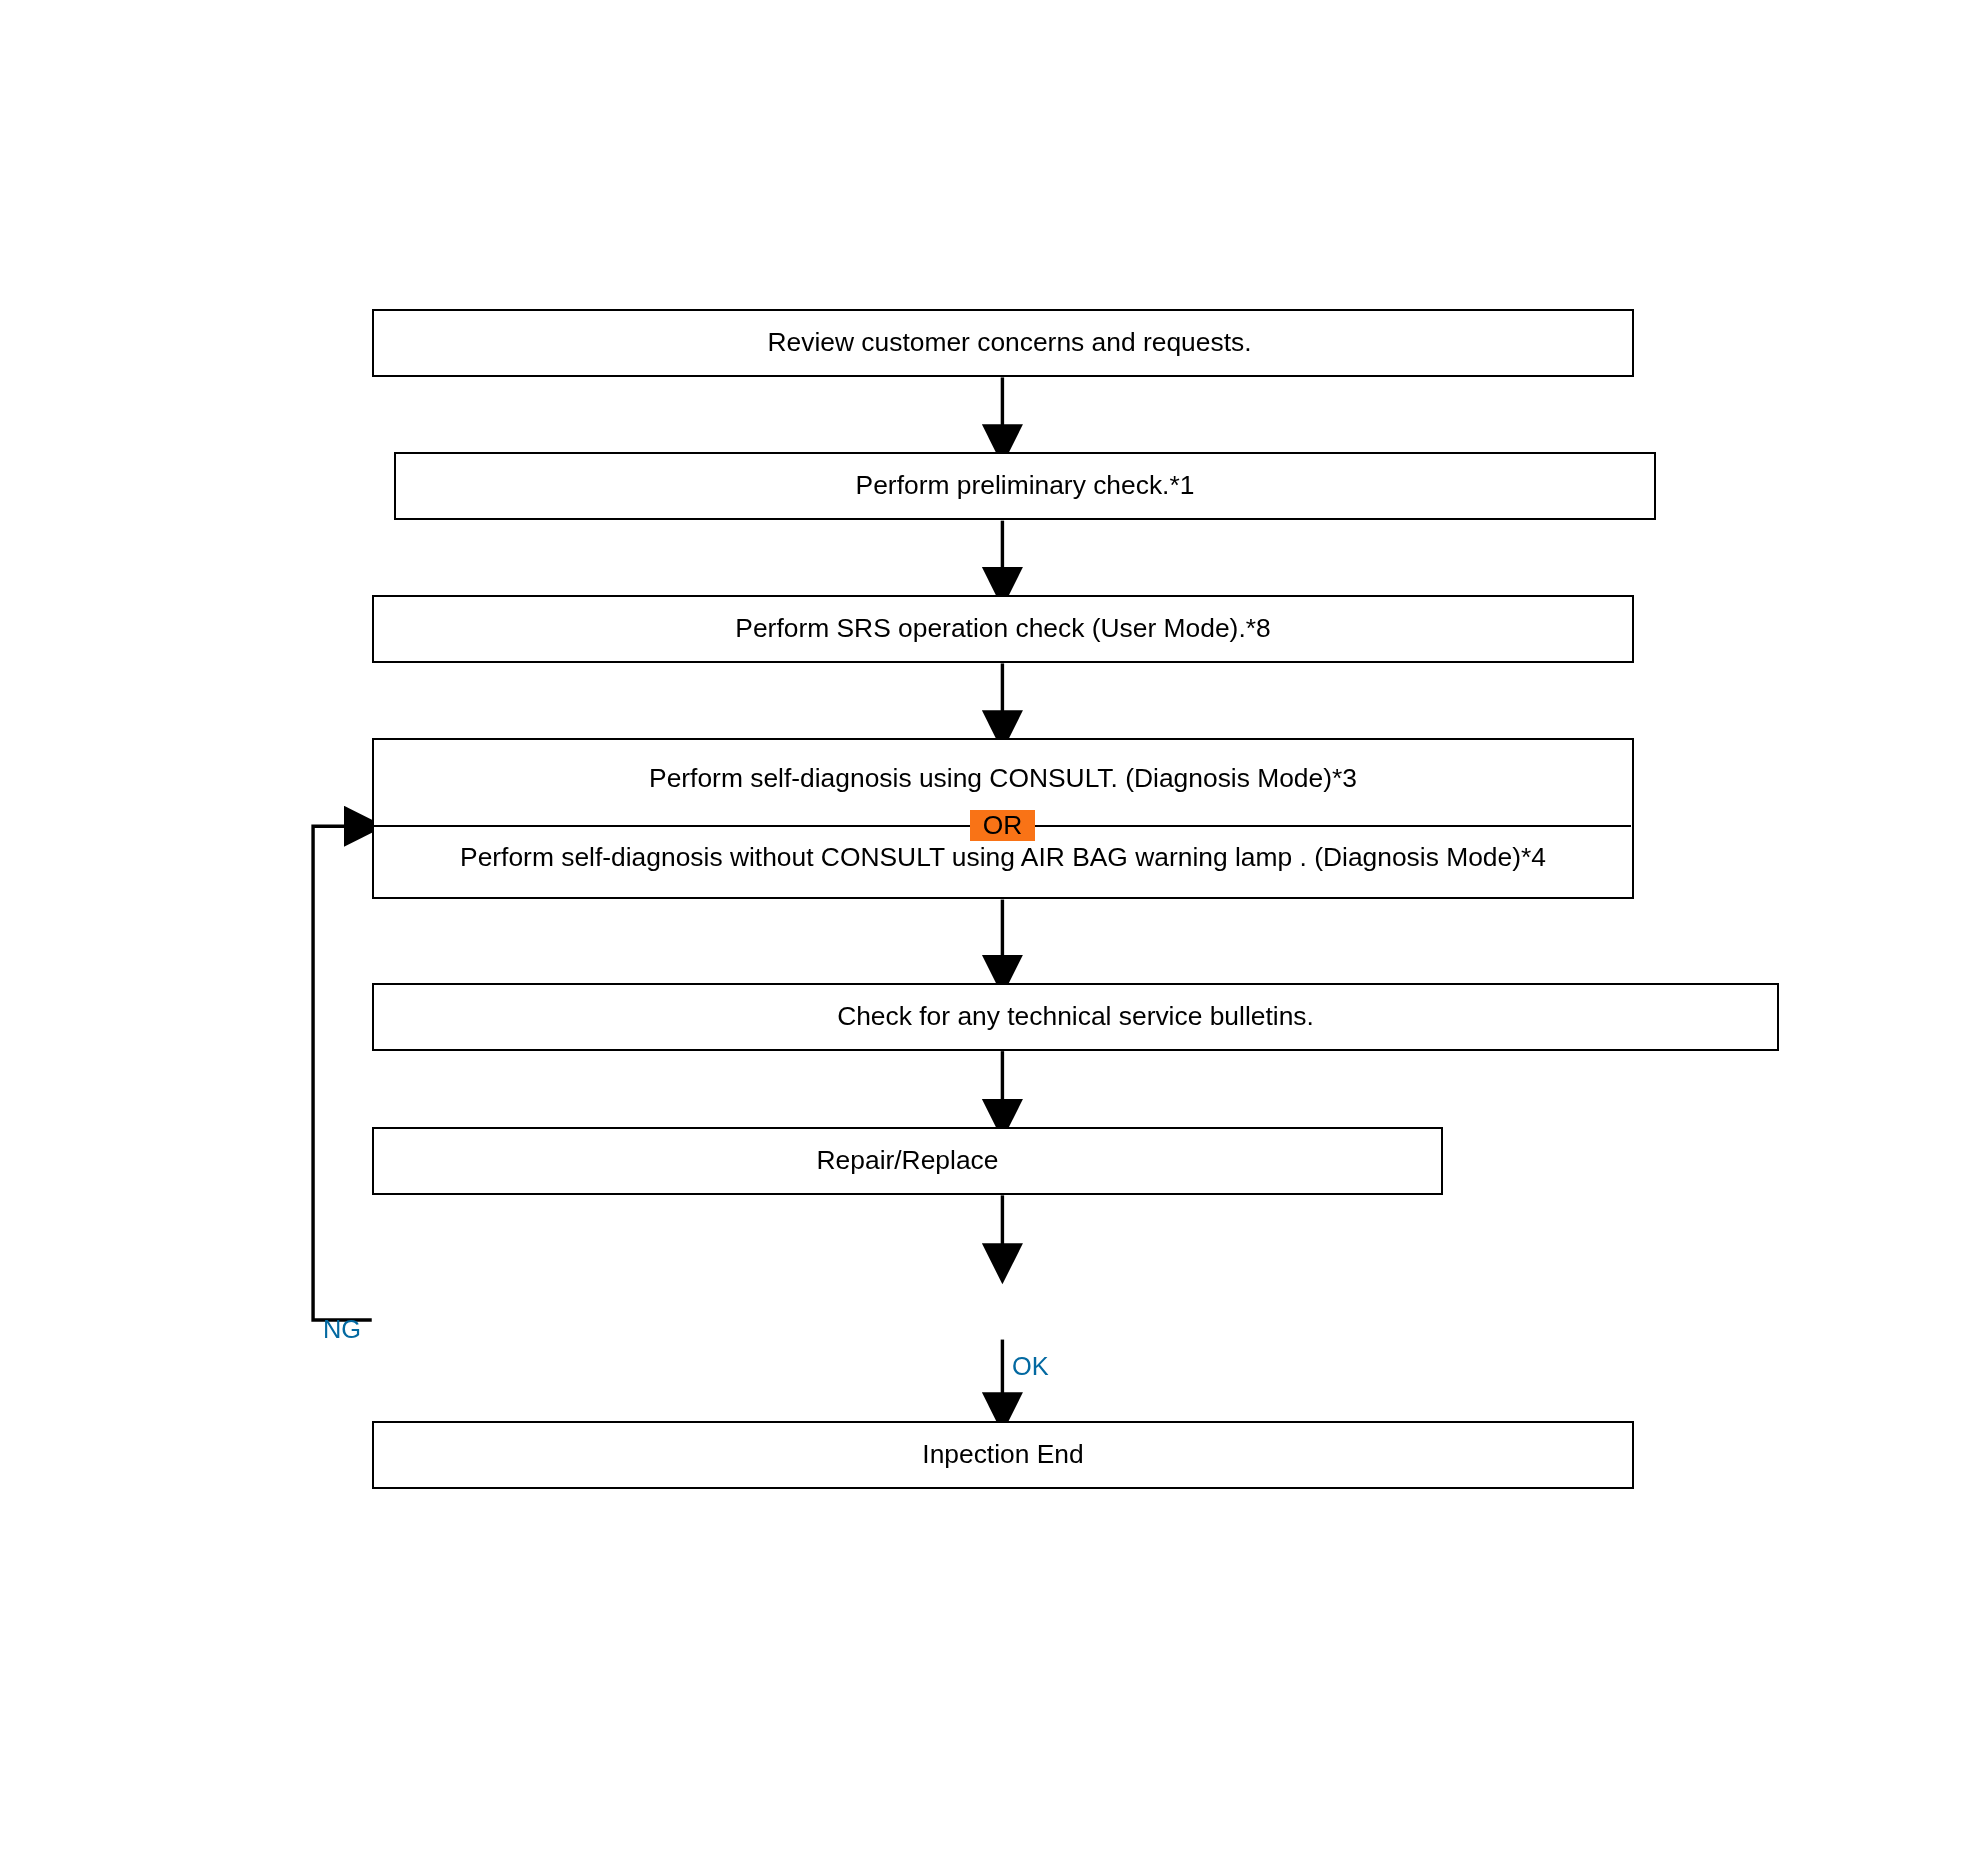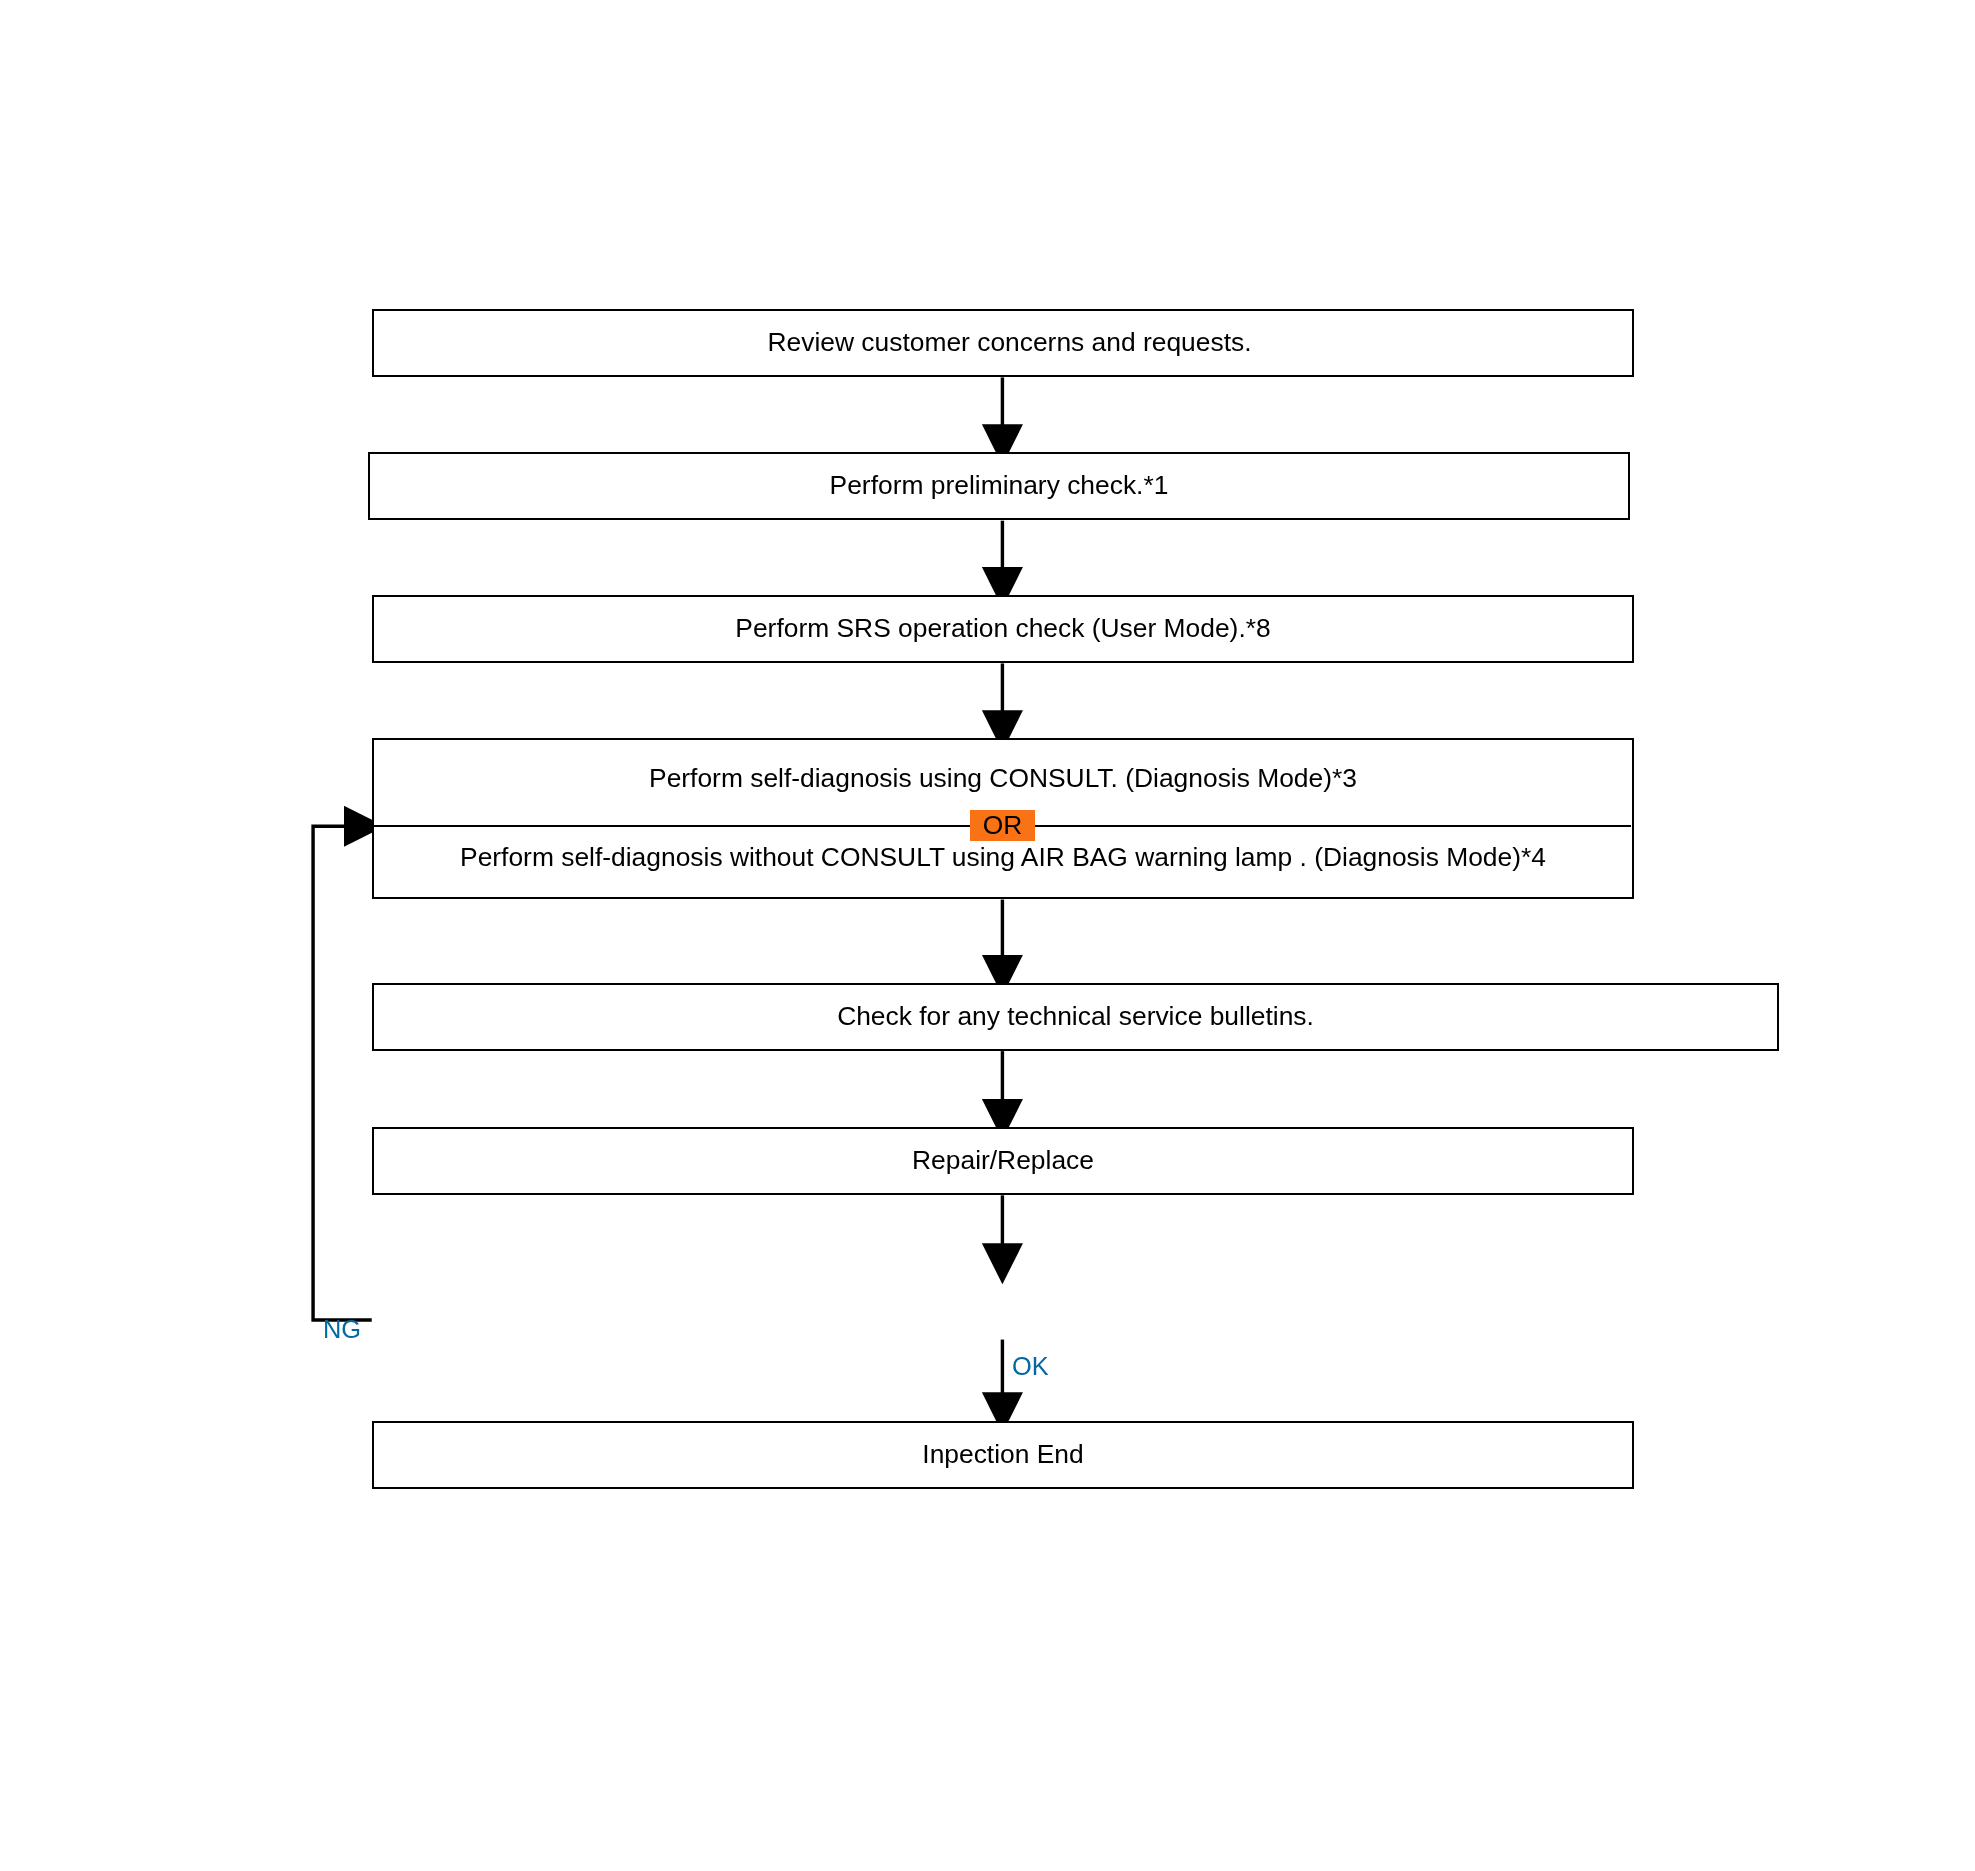--- a/index.html
+++ b/index.html
@@ -118,21 +118,21 @@
 
     <line x1="2050" y1="2740" x2="2050" y2="2890" stroke="#000000" stroke-width="7" marker-end="url(#arrow)"></line>
 
     <path d="M 760 2700 L 640 2700 L 640 1690 L 745 1690" fill="none" stroke="#000000" stroke-width="7" marker-end="url(#arrow)"></path>
   </svg>
 
   <div class="node" style="left:372px; top:309px; width:1262px; height:68px;padding-left:13px;">
     <span>Review customer concerns and requests.</span>
   </div>
 
-  <div class="node" style="left:368px; top:452px; width:1262px; height:68px;">
+  <div class="node" style="left:394px; top:452px; width:1262px; height:68px;">
     <span>Perform preliminary check.*1</span>
   </div>
 
   <div class="node" style="left:372px; top:595px; width:1262px; height:68px;">
     <span>Perform SRS operation check (User Mode).*8</span>
   </div>
 
   <div class="node dual" style="left:372px; top:738px; width:1262px; height:161px;">
     <div class="dual-row top">
       <span>Perform self-diagnosis using CONSULT. (Diagnosis Mode)*3</span>
@@ -145,21 +145,21 @@
   <div class="or-wrap" style="left:374px; top:806px; width:1257px; height:39px;">
     <div class="or-line"></div>
     <div class="or-label">OR</div>
     <div class="or-line"></div>
   </div>
 
   <div class="node" style="left:372px; top:983px; width:1407px; height:68px;">
     <span>Check for any technical service bulletins.</span>
   </div>
 
-  <div class="node" style="left:372px; top:1127px; width:1262px; height:68px;">
+  <div class="node" style="left:372px; top:1127px; width:1071px; height:68px;">
     <span>Repair/Replace</span>
   </div>
 
 
   <div class="node" style="left:372px; top:1421px; width:1262px; height:68px;">
     <span>Inpection End</span>
   </div>
 
   <div class="edge-label" style="left:323px; top:1315px;">NG</div>
 

